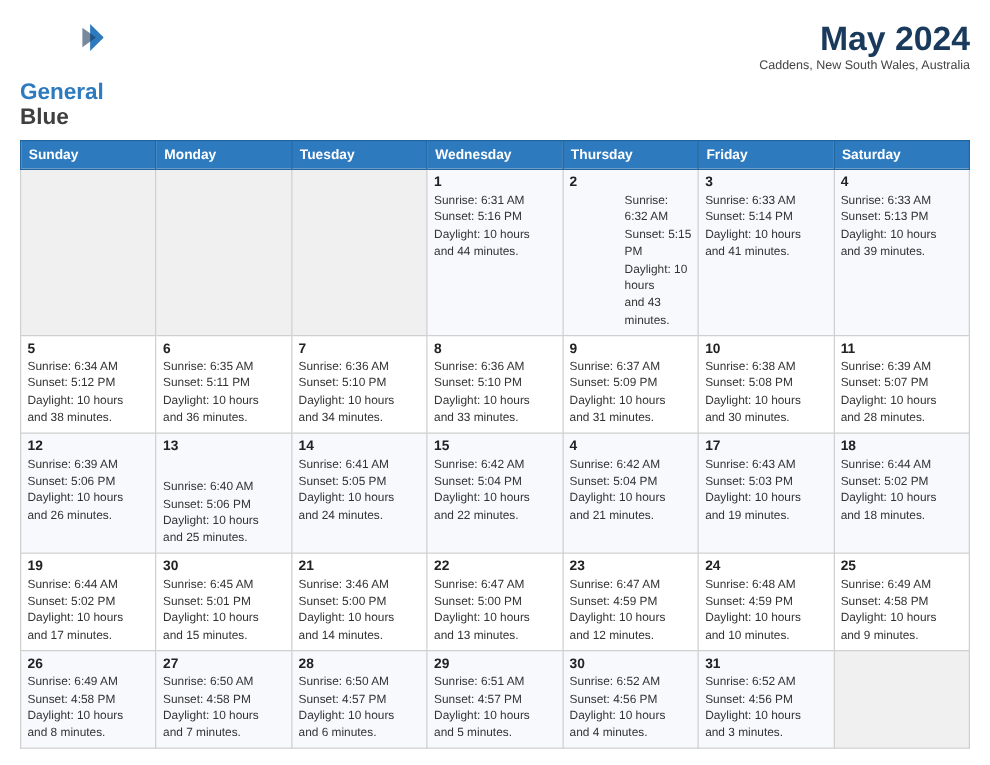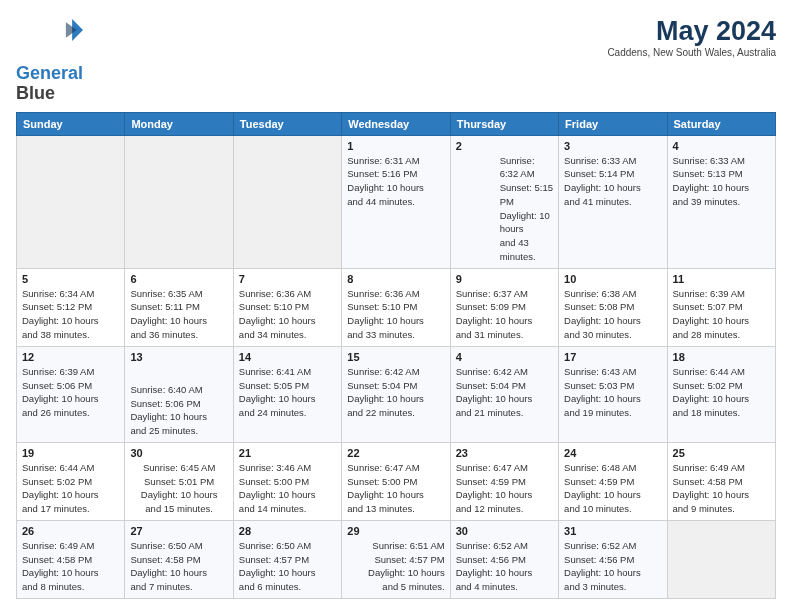--- a/index.html
+++ b/index.html
@@ -263,21 +263,21 @@
       <tr>
         <td>
           <span class="day-num">19</span>
           <div class="day-info" style="white-space: pre-line;">Sunrise: 6:44 AM
 Sunset: 5:02 PM
 Daylight: 10 hours
 and 17 minutes.</div>
         </td>
         <td>
           <span class="day-num">30</span>
-          <div class="day-info" style="white-space: pre-line; text-align: center;">Sunrise: 6:45 AM
+          <div class="day-info" style="white-space: pre-line;">Sunrise: 6:45 AM
 Sunset: 5:01 PM
 Daylight: 10 hours
 and 15 minutes.</div>
         </td>
         <td>
           <span class="day-num">21</span>
           <div class="day-info" style="white-space: pre-line;">Sunrise: 3:46 AM
 Sunset: 5:00 PM
 Daylight: 10 hours
 and 14 minutes.</div>
@@ -328,21 +328,21 @@
         </td>
         <td>
           <span class="day-num">28</span>
           <div class="day-info" style="white-space: pre-line;">Sunrise: 6:50 AM
 Sunset: 4:57 PM
 Daylight: 10 hours
 and 6 minutes.</div>
         </td>
         <td>
           <span class="day-num">29</span>
-          <div class="day-info" style="white-space: pre-line; text-align: right;">Sunrise: 6:51 AM
+          <div class="day-info" style="white-space: pre-line;">Sunrise: 6:51 AM
 Sunset: 4:57 PM
 Daylight: 10 hours
 and 5 minutes.</div>
         </td>
         <td>
           <span class="day-num">30</span>
           <div class="day-info" style="white-space: pre-line;">Sunrise: 6:52 AM
 Sunset: 4:56 PM
 Daylight: 10 hours
 and 4 minutes.</div>

